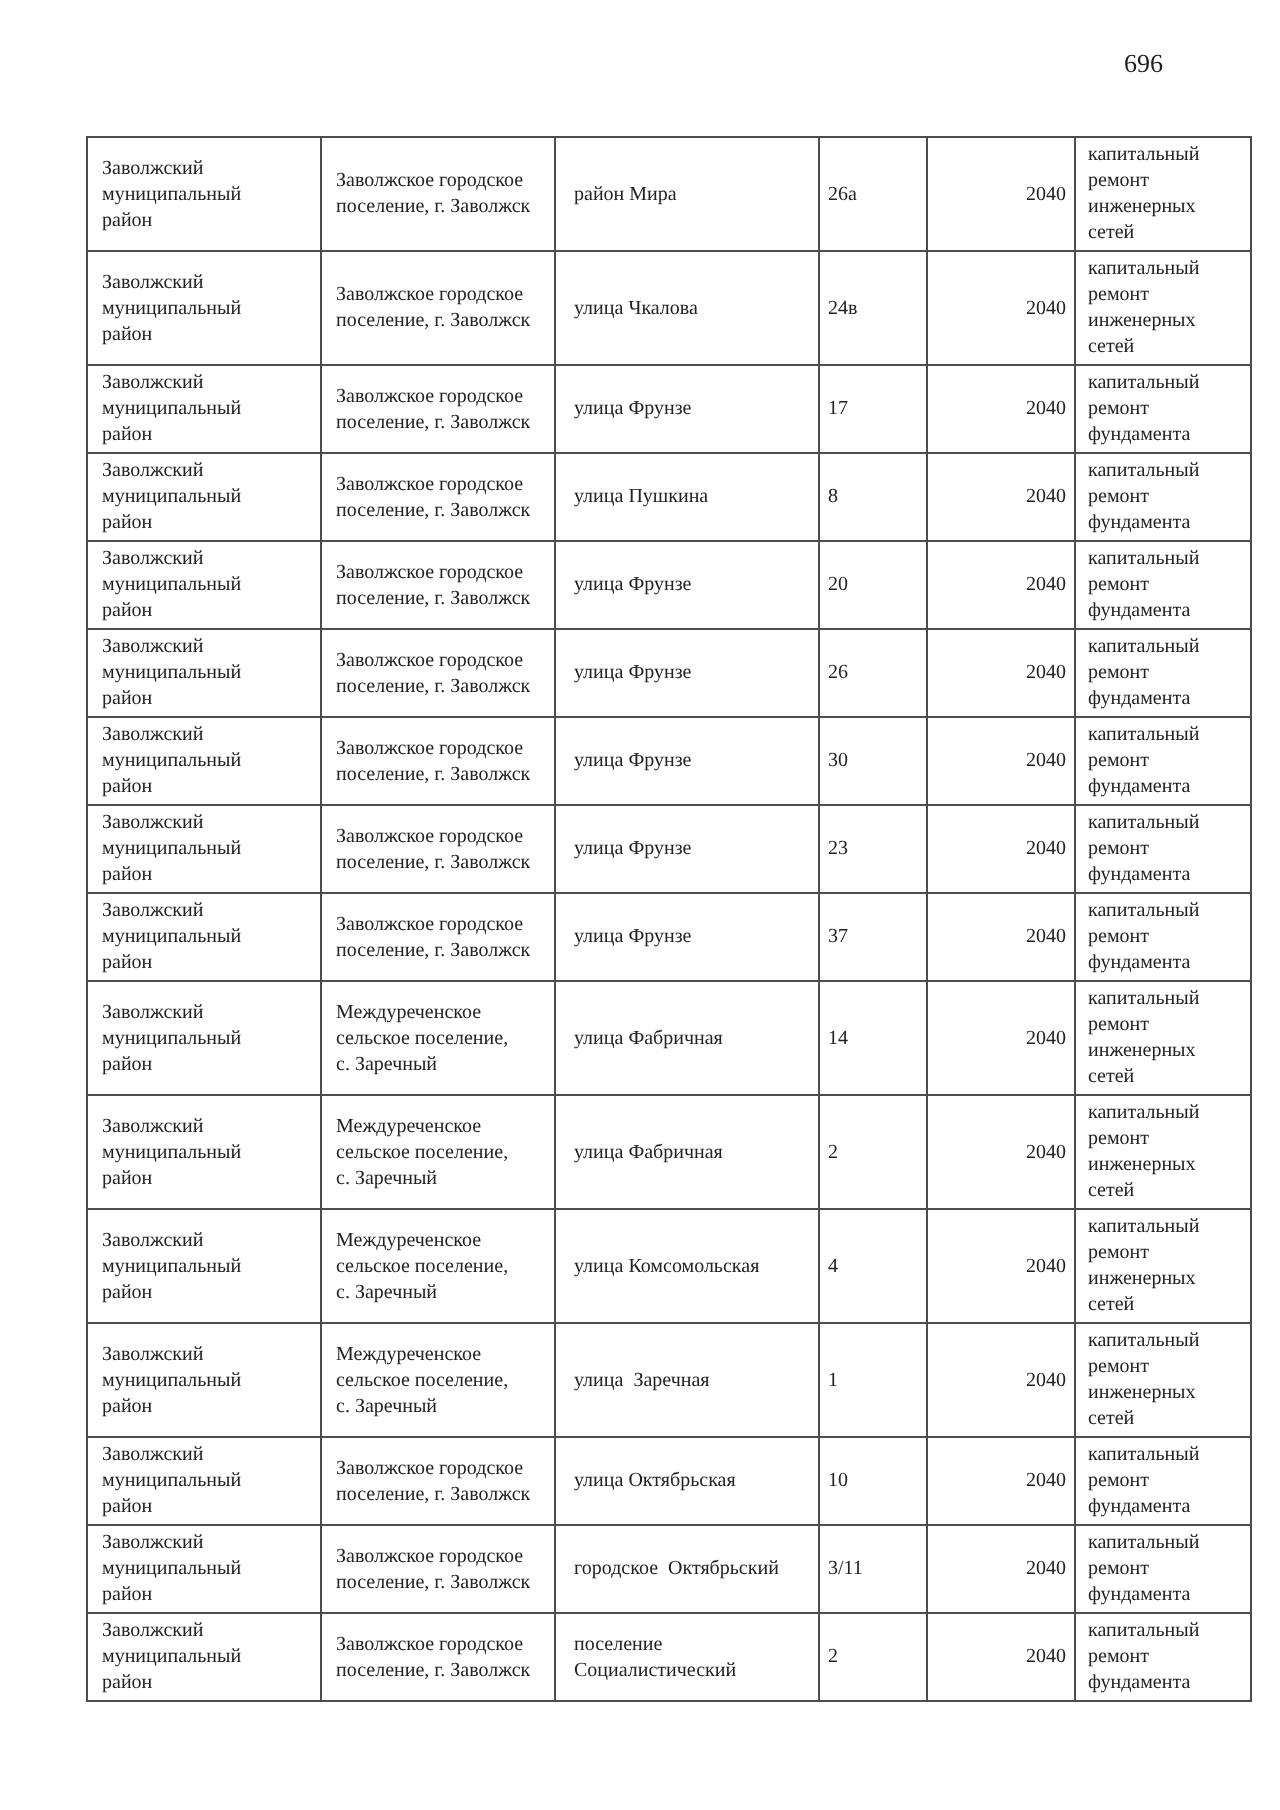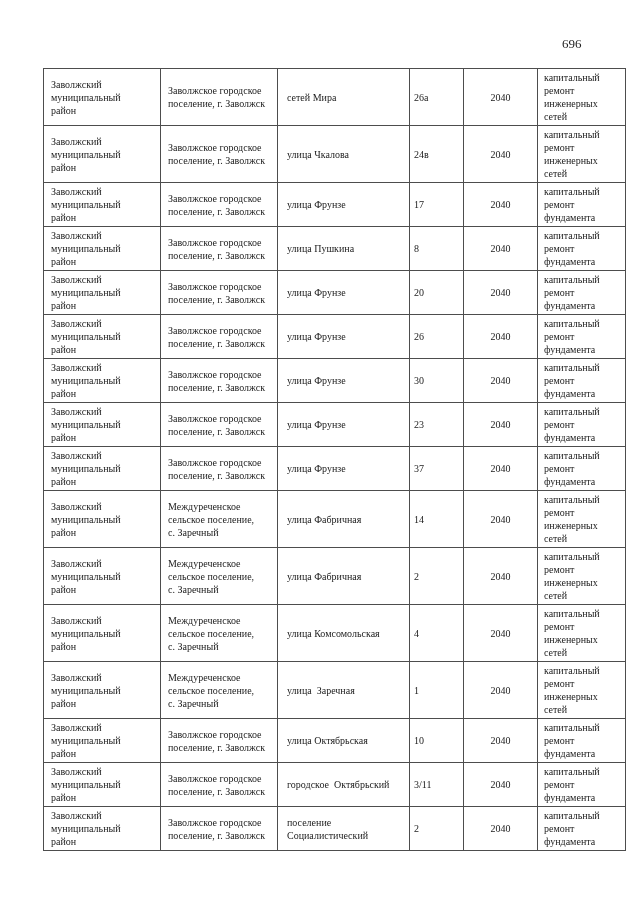--- a/index.html
+++ b/index.html
@@ -11,21 +11,21 @@
     position: relative;
     width: 640px;
     height: 905px;
     background: #ffffff;
     font-family: "Liberation Serif", serif;
     color: #222222;
     overflow: hidden;
   }
   .page-number {
     position: absolute;
-    top: 36px;
+    top: 24px;
     left: 562px;
     font-size: 13px;
     color: #1e1e1e;
   }
   table.repair-table {
     position: absolute;
     left: 43px;
     top: 68px;
     width: 582px;
     border-collapse: collapse;
@@ -45,21 +45,21 @@
     vertical-align: middle;
     white-space: pre-wrap;
     padding: 2px 4px;
     overflow: hidden;
     color: #222222;
   }
   td.c1 { padding-left: 7px; }
   td.c2 { padding-left: 7px; }
   td.c3 { padding-left: 9px; }
   td.c4 { text-align: left; }
-  td.c5 { text-align: center; }
+  td.c5 { text-align: right; }
   td.c6 { vertical-align: top; padding-left: 6px; margin-top: 24px; }
 </style>
 </head>
 <body>
 
 <div class="page">
   <div class="page-number">696</div>
 
   <table class="repair-table">
     <colgroup>
@@ -70,21 +70,21 @@
         <col class="w5">
         <col class="w6">
     </colgroup>
     <tbody>
         <tr>
     <td class="c1">Заволжский
 муниципальный
 район</td>
     <td class="c2">Заволжское городское
 поселение, г. Заволжск</td>
-    <td class="c3">сетей Мира</td>
+    <td class="c3">район Мира</td>
     <td class="c4">26а</td>
     <td class="c5">2040</td>
     <td class="c6">капитальный
 ремонт
 инженерных
 сетей</td>
   </tr>
         <tr>
     <td class="c1">Заволжский
 муниципальный

